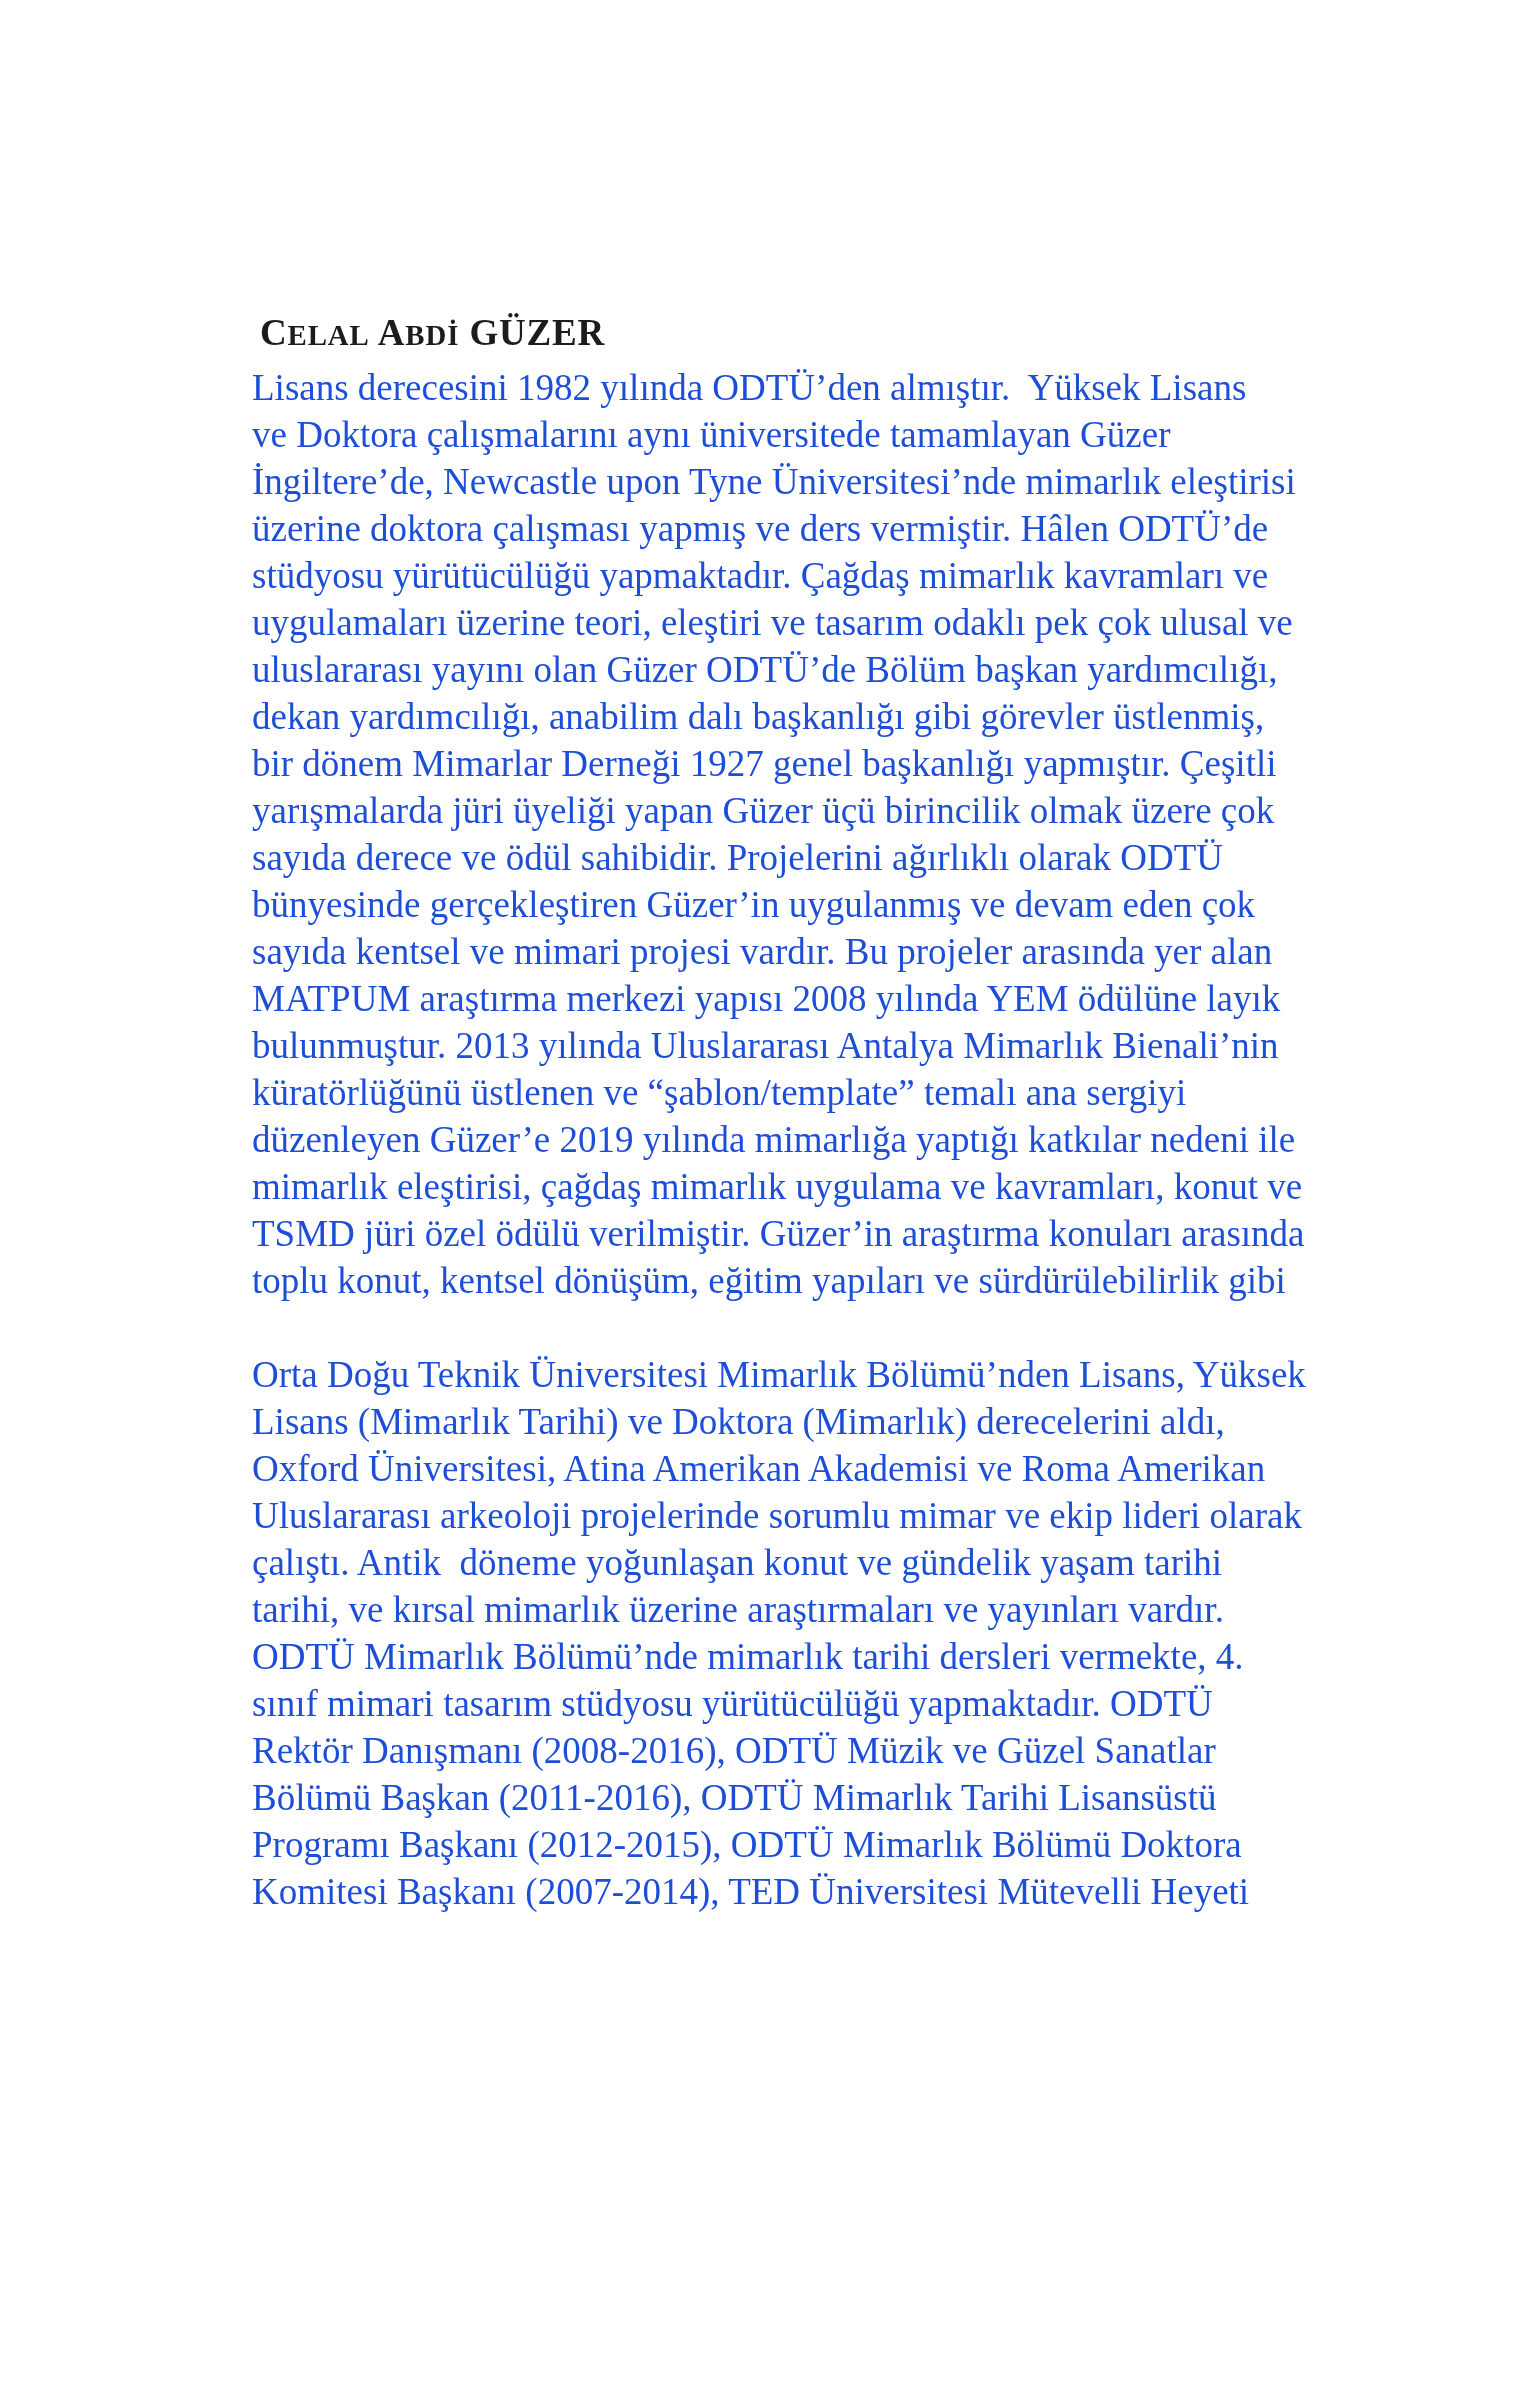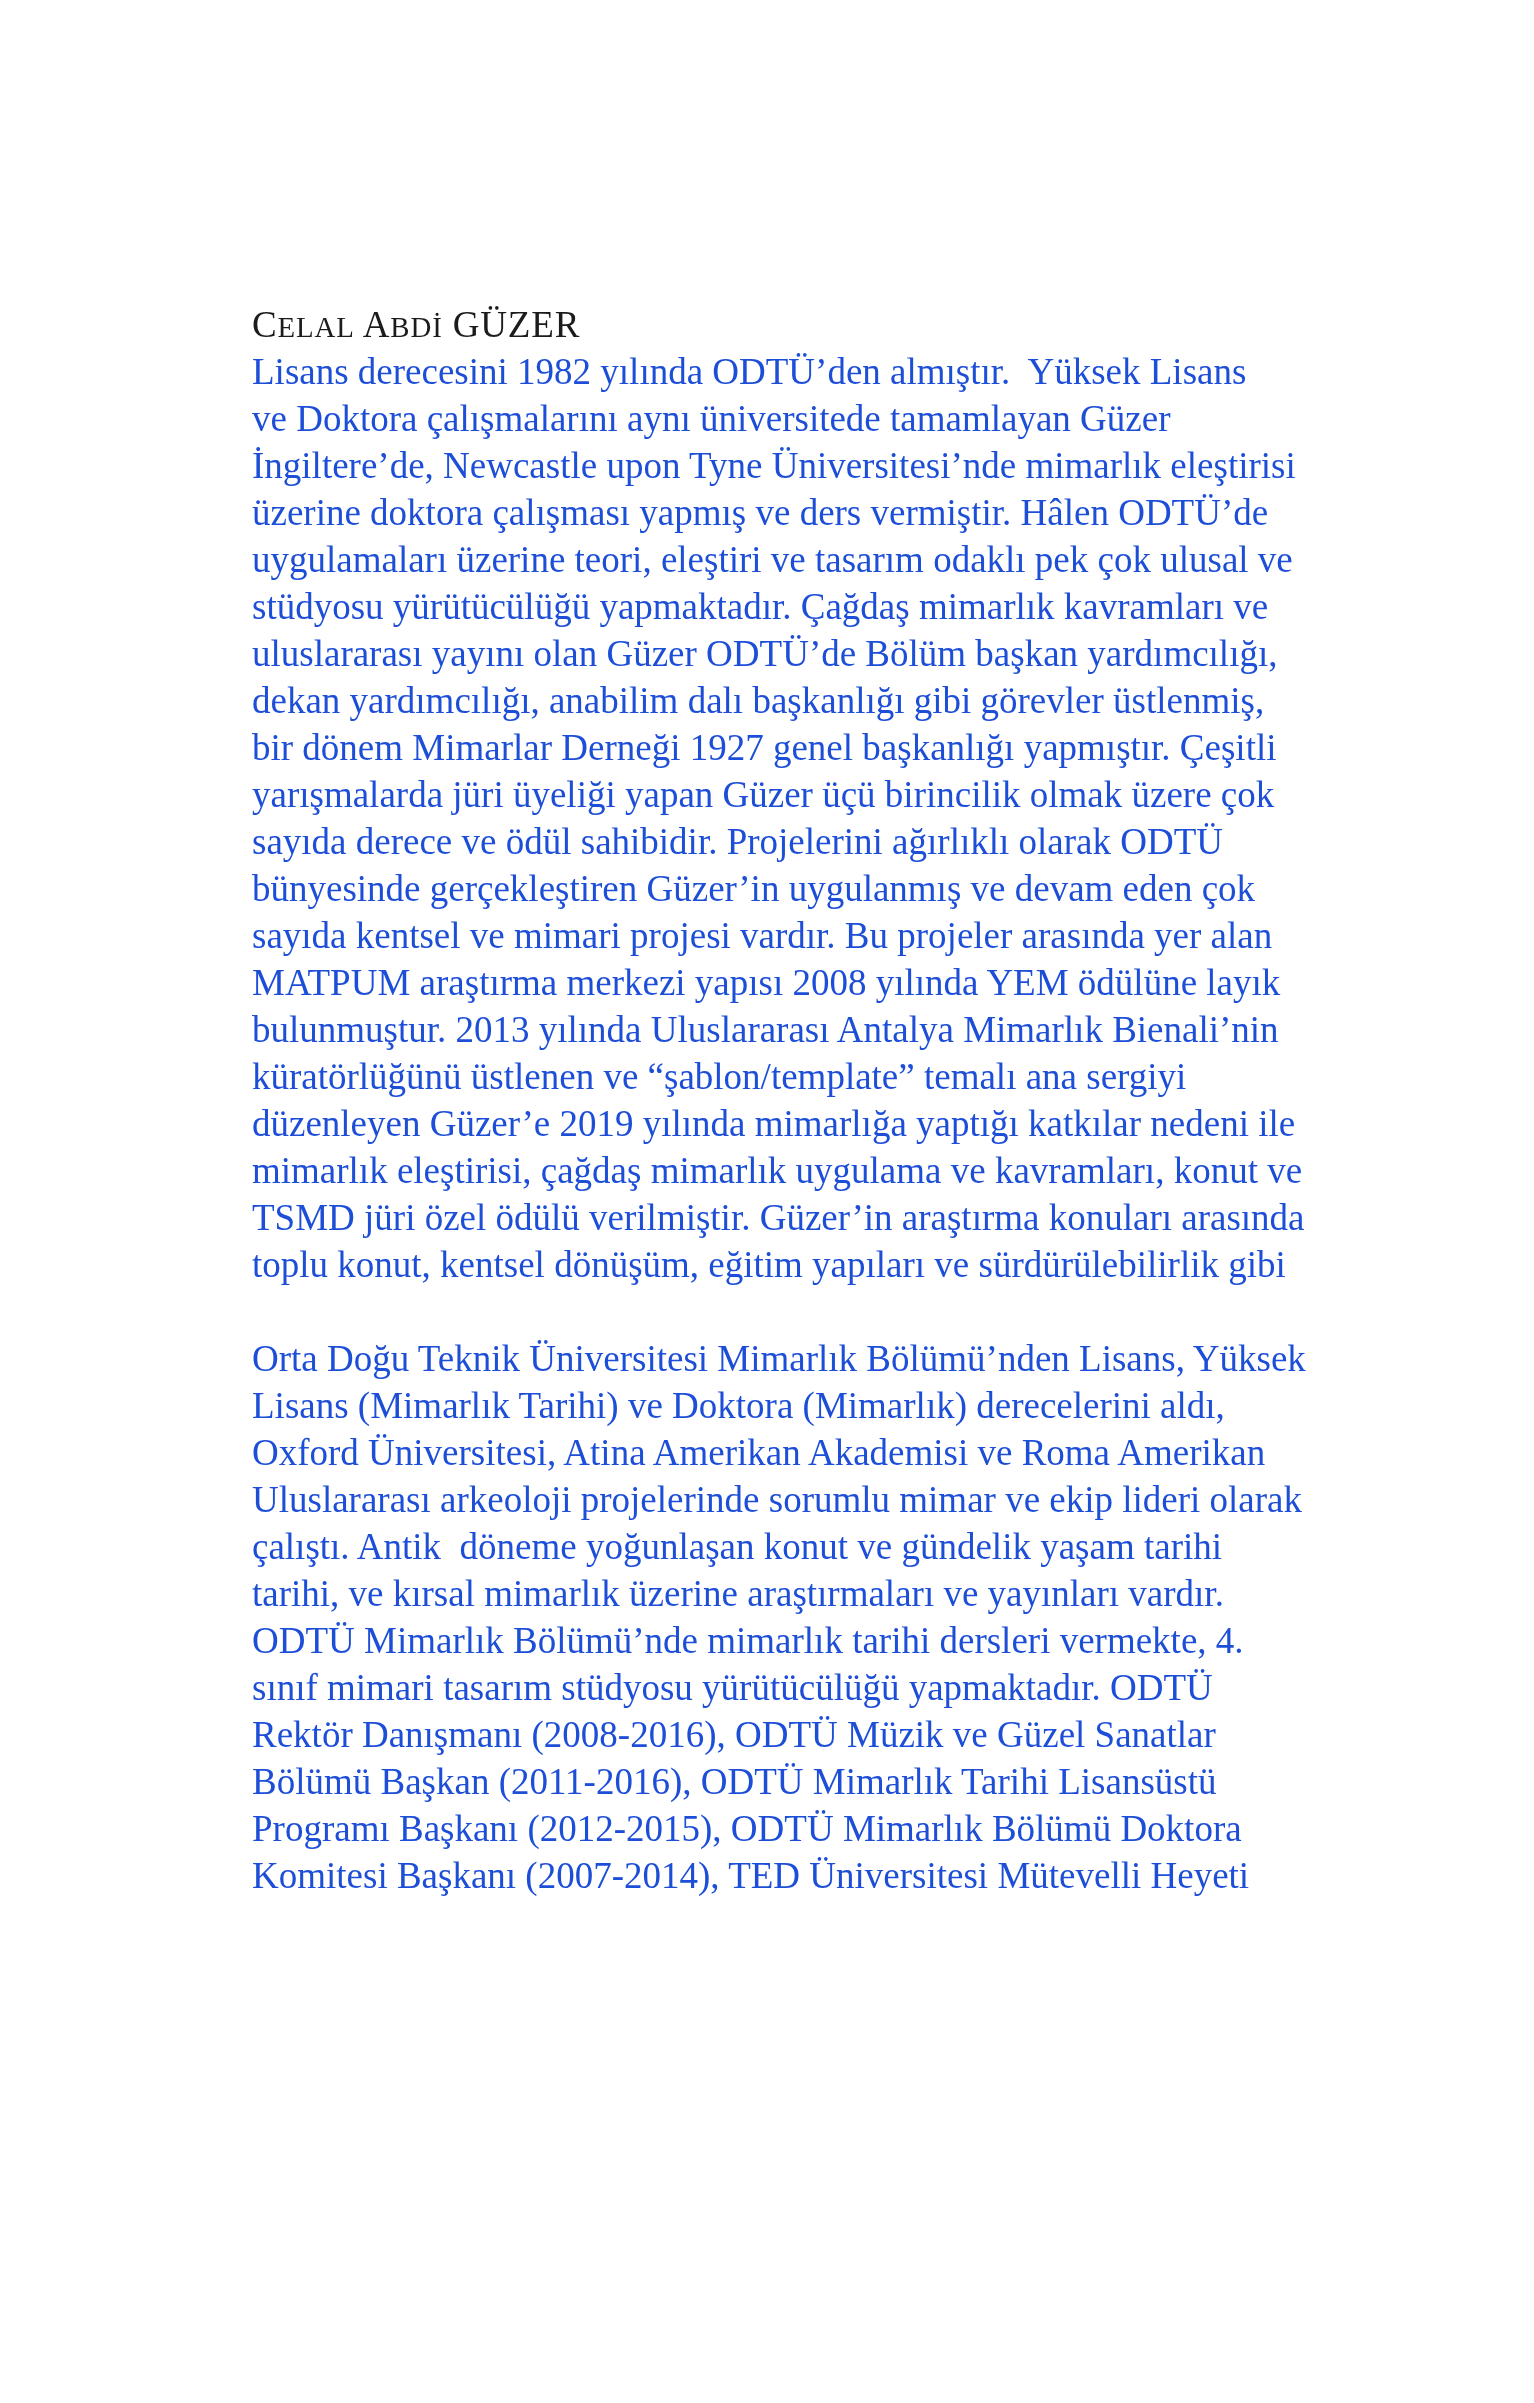--- a/index.html
+++ b/index.html
@@ -18,23 +18,23 @@
   }
   .text-block {
     position: absolute;
     left: 252px;
     top: 301px;
     width: 1083px;
   }
   .bio-section { display: block; }
   .bio-section + .bio-section { margin-top: 47px; }
   .bio-name {
-    margin: 0;
+    margin: 8px;
     font-size: 37px;
-    font-weight: normal;
+    font-weight: bold;
     line-height: 47px;
     height: 47px;
     letter-spacing: 0.8px;
     white-space: pre;
     color: #1c1c1c;
   }
   .bio-name .sc {
     font-size: 0.78em;
     letter-spacing: 0.9px;
   }
@@ -53,22 +53,22 @@
 <main class="page">
   <div class="text-block">
 
     <section class="bio-section">
       <h2 class="bio-name"><span>C</span><span class="sc">ELAL</span><span> </span><span>A</span><span class="sc">BDİ</span><span> </span><span>GÜZER</span></h2>
       <div class="bio-paragraph">
           <div class="line">Lisans derecesini 1982 yılında ODTÜ’den almıştır.  Yüksek Lisans</div>
           <div class="line">ve Doktora çalışmalarını aynı üniversitede tamamlayan Güzer</div>
           <div class="line">İngiltere’de, Newcastle upon Tyne Üniversitesi’nde mimarlık eleştirisi</div>
           <div class="line">üzerine doktora çalışması yapmış ve ders vermiştir. Hâlen ODTÜ’de</div>
+          <div class="line">stüdyosu yürütücülüğü yapmaktadır. Çağdaş mimarlık kavramları ve</div>
           <div class="line">uygulamaları üzerine teori, eleştiri ve tasarım odaklı pek çok ulusal ve</div>
-          <div class="line">stüdyosu yürütücülüğü yapmaktadır. Çağdaş mimarlık kavramları ve</div>
           <div class="line">uluslararası yayını olan Güzer ODTÜ’de Bölüm başkan yardımcılığı,</div>
           <div class="line">dekan yardımcılığı, anabilim dalı başkanlığı gibi görevler üstlenmiş,</div>
           <div class="line">bir dönem Mimarlar Derneği 1927 genel başkanlığı yapmıştır. Çeşitli</div>
           <div class="line">yarışmalarda jüri üyeliği yapan Güzer üçü birincilik olmak üzere çok</div>
           <div class="line">sayıda derece ve ödül sahibidir. Projelerini ağırlıklı olarak ODTÜ</div>
           <div class="line">bünyesinde gerçekleştiren Güzer’in uygulanmış ve devam eden çok</div>
           <div class="line">sayıda kentsel ve mimari projesi vardır. Bu projeler arasında yer alan</div>
           <div class="line">MATPUM araştırma merkezi yapısı 2008 yılında YEM ödülüne layık</div>
           <div class="line">bulunmuştur. 2013 yılında Uluslararası Antalya Mimarlık Bienali’nin</div>
           <div class="line">küratörlüğünü üstlenen ve “şablon/template” temalı ana sergiyi</div>

